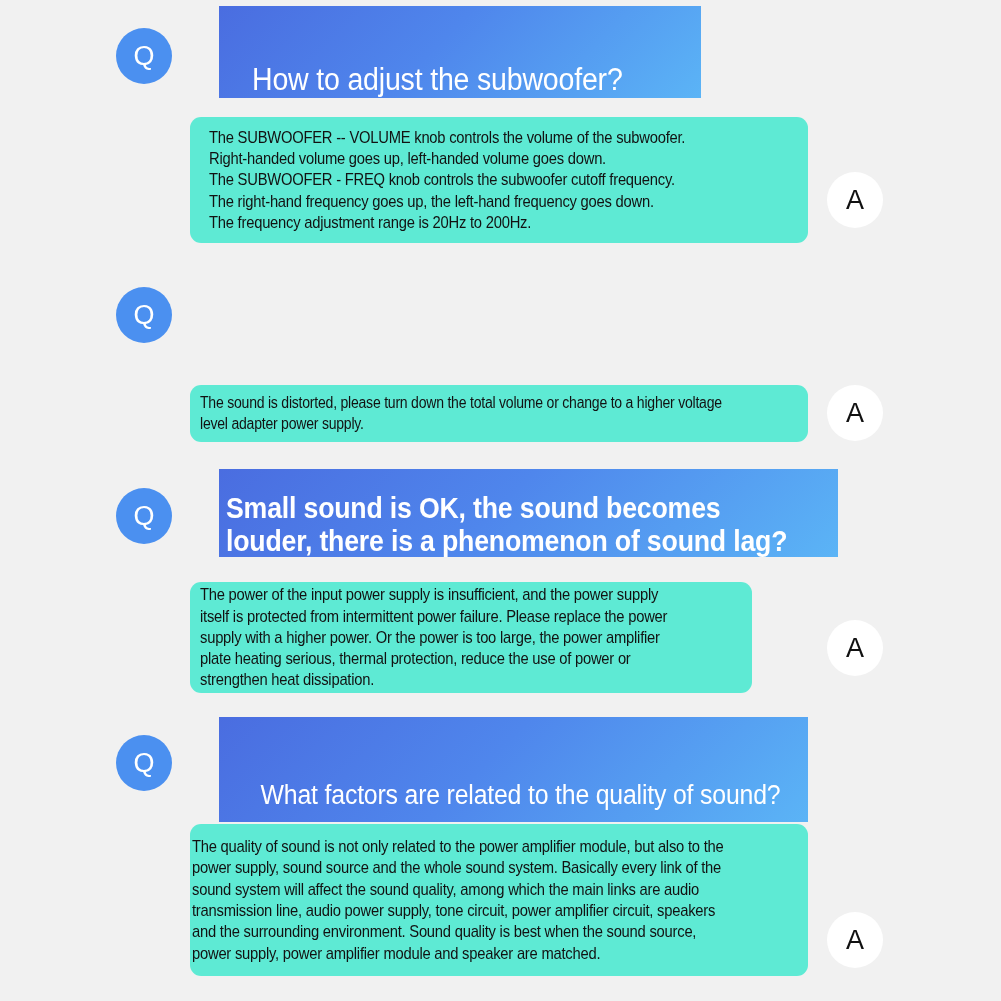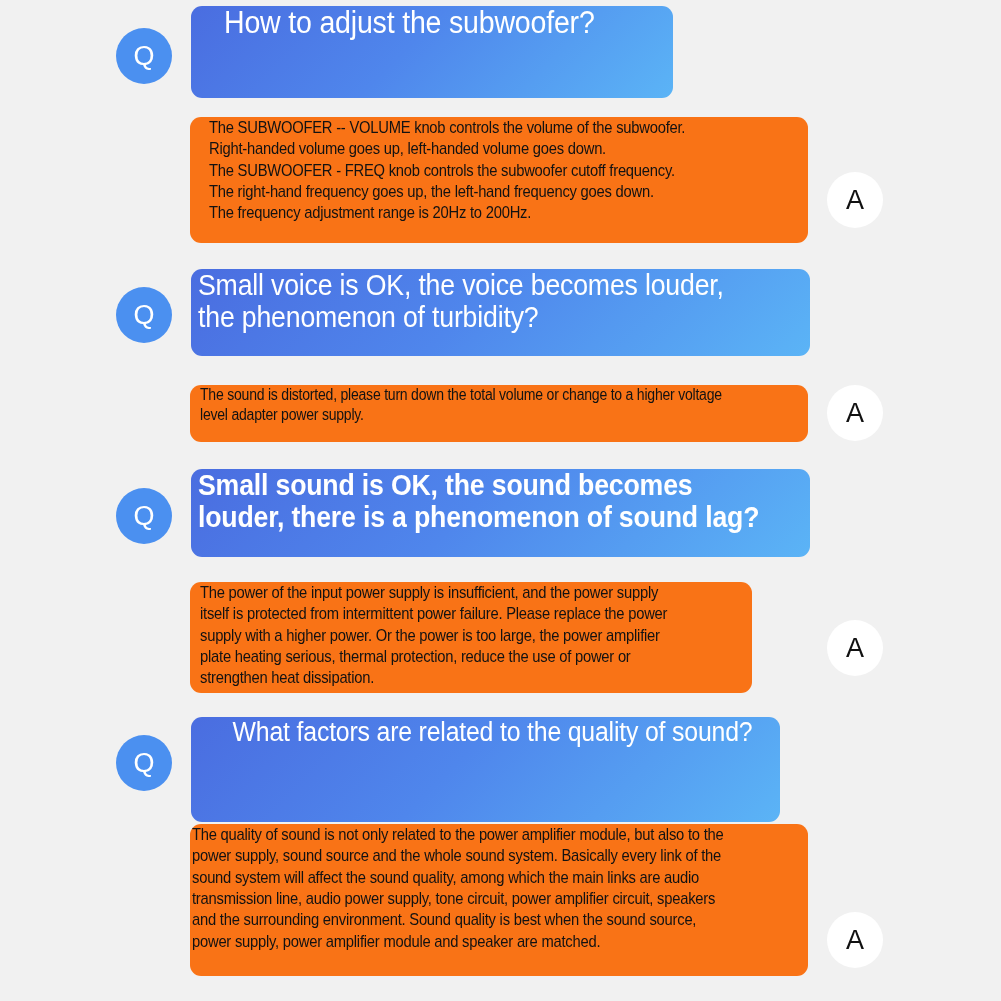--- a/index.html
+++ b/index.html
@@ -43,45 +43,47 @@
     background: #ffffff;
     color: #111111;
     font-size: 27px;
     font-weight: 400;
   }
 
   
   .q-bubble {
     position: absolute;
     background: linear-gradient(135deg, #4a6de0 0%, #4f86ec 45%, #5bb4f6 100%);
-    border-radius: 11px;
+    border-radius: 0;
     color: #ffffff;
     box-sizing: border-box;
     display: flex;
-    align-items: flex-start;
+    align-items: flex-end;
     font-weight: 400;
     letter-spacing: -0.2px;
     line-height: 1.12;
+    margin-left: 28px;
   }
   .q-bubble .q-text {
     display: block;
     width: 100%;
     font-stretch: condensed;
     transform: scaleX(0.92);
     transform-origin: left center;
   }
 
   
   .a-card {
     position: absolute;
-    background: #f97316;
+    background: #5eead4;
     border-radius: 11px;
     box-sizing: border-box;
     color: #121212;
     display: flex;
+    align-items: center;
     line-height: 1.30;
     letter-spacing: -0.25px;
   }
   .a-card .a-text {
     display: block;
     width: 100%;
     transform: scaleX(0.90);
     transform-origin: left center;
     white-space: pre-line;
   }
@@ -140,23 +142,20 @@
 The right-hand frequency goes up, the left-hand frequency goes down.
 The frequency adjustment range is 20Hz to 200Hz.</span>
   </div>
   <div class="avatar avatar-a" id="avatar-a-1">
     <span>A</span>
   </div>
 
   <div class="avatar avatar-q" id="avatar-q-2">
     <span>Q</span>
   </div>
-  <div class="q-bubble" id="q-bubble-2">
-    <span class="q-text">Small voice is OK, the voice becomes louder, the phenomenon of turbidity?</span>
-  </div>
   <div class="a-card" id="a-card-2">
     <span class="a-text">The sound is distorted, please turn down the total volume or change to a higher voltage level adapter power supply.</span>
   </div>
   <div class="avatar avatar-a" id="avatar-a-2">
     <span>A</span>
   </div>
 
   <div class="avatar avatar-q" id="avatar-q-3">
     <span>Q</span>
   </div>

